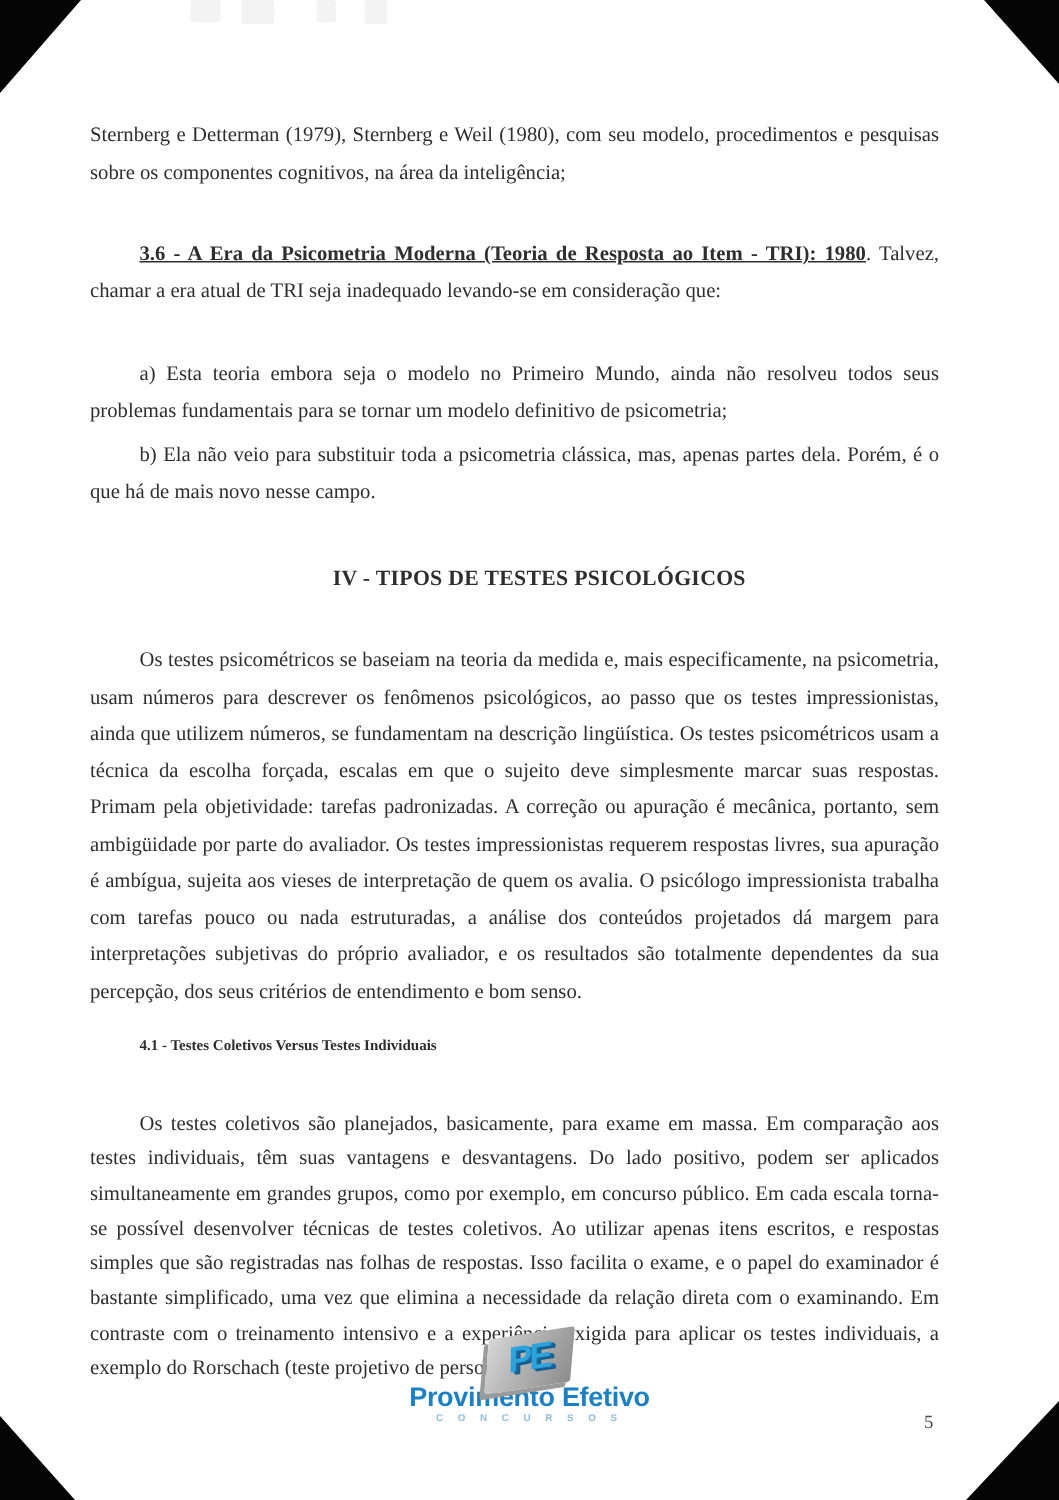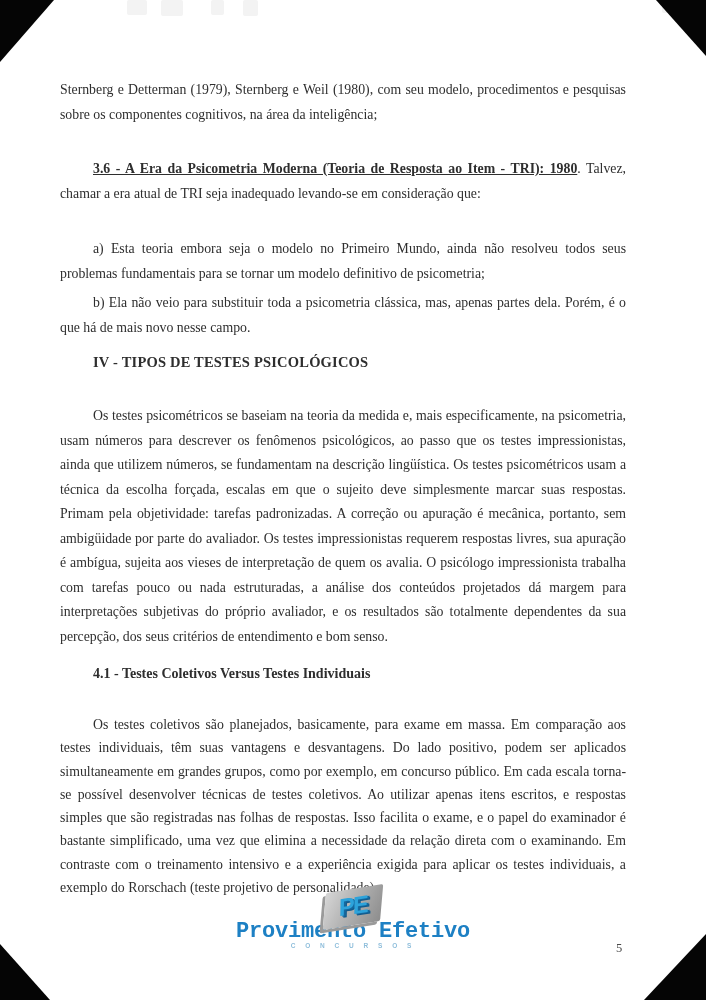--- a/index.html
+++ b/index.html
@@ -29,26 +29,26 @@
     font-size: 13.8px;
     line-height: 24.5px;
     text-align: justify;
   }
   .content p { margin: 0; }
   .indent { text-indent: 33px; }
   .sec36 { margin-top: 30px !important; }
   .item-a { margin-top: 31px !important; }
   .item-b { margin-top: 5px !important; }
   h2.head-iv {
-    margin: 10px 0 0 33px; font-size: 14.5px; line-height: 25px;
-    font-weight: bold; letter-spacing: 0.2px; text-align: left;
+    margin: 34px 0 0 33px; font-size: 14.5px; line-height: 25px;
+    font-weight: bold; letter-spacing: 0.2px; text-align: center;
   }
   .para-psico { margin-top: 29px !important; }
   h3.head-41 {
-    margin: 12px 0 0 33px; font-size: 14px; line-height: 25px;
+    margin: 12px 0 0 33px; font-size: 10px; line-height: 25px;
     font-weight: bold; text-align: left;
   }
   .para-colet { margin-top: 27px !important; line-height: 23.3px; }
   b.runin { font-weight: bold; text-decoration: underline; }
 
   
   .footer {
     position: absolute; left: 0; right: 0; top: 889px;
     text-align: center; z-index: 2;
     font-family: "Liberation Sans", "DejaVu Sans", sans-serif;
@@ -66,22 +66,22 @@
   }
   .cube-letters {
     position: absolute; left: 0; right: 0; top: 3px;
     font-weight: bold; font-size: 24px; line-height: 28px;
     color: #2da3db; letter-spacing: -2px;
     text-shadow: 2px 1px 0 #15689e, 3px 2px 0 #125b8c;
     transform: skewX(-10deg);
   }
   .logo-name {
     margin-top: -3px;
-    font-weight: bold; font-size: 22px; line-height: 19px;
-    color: #1d80c4; letter-spacing: -0.2px; font-family: Liberation Mono, monospace;
+    font-weight: bold; font-size: 18px; line-height: 19px;
+    color: #1d80c4; letter-spacing: -0.2px;
   }
   .logo-sub {
     font-size: 6.5px; line-height: 8px; font-weight: bold;
     letter-spacing: 4px; color: #8fbedb; margin-top: 1px;
   }
   .logo-tagline {
     font-size: 7.5px; line-height: 9px; font-weight: bold;
     letter-spacing: 0.8px; color: #733f38; margin-top: 2px;
   }
   .page-number {

